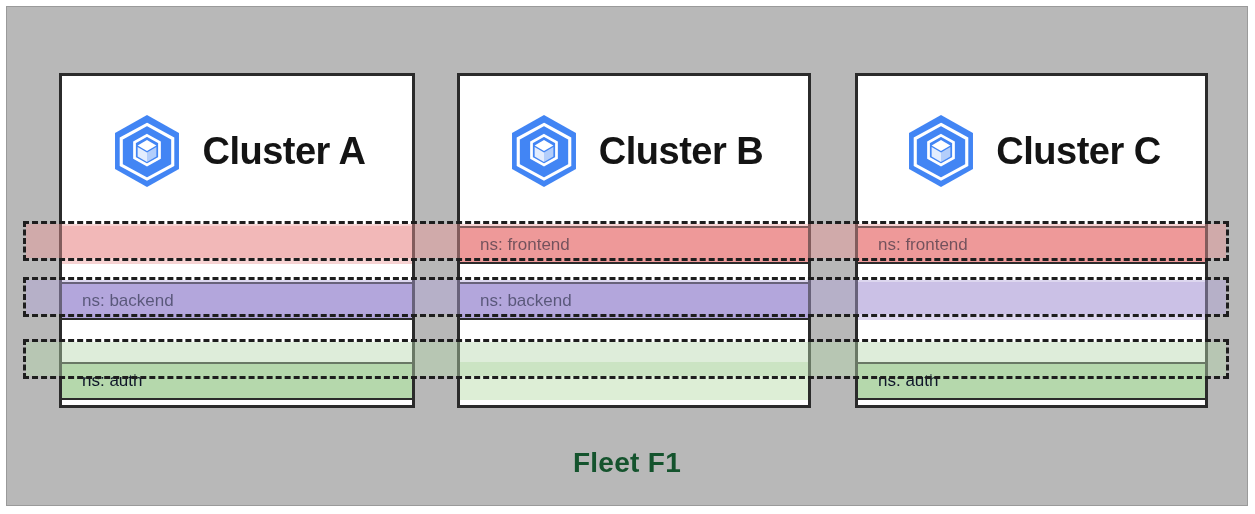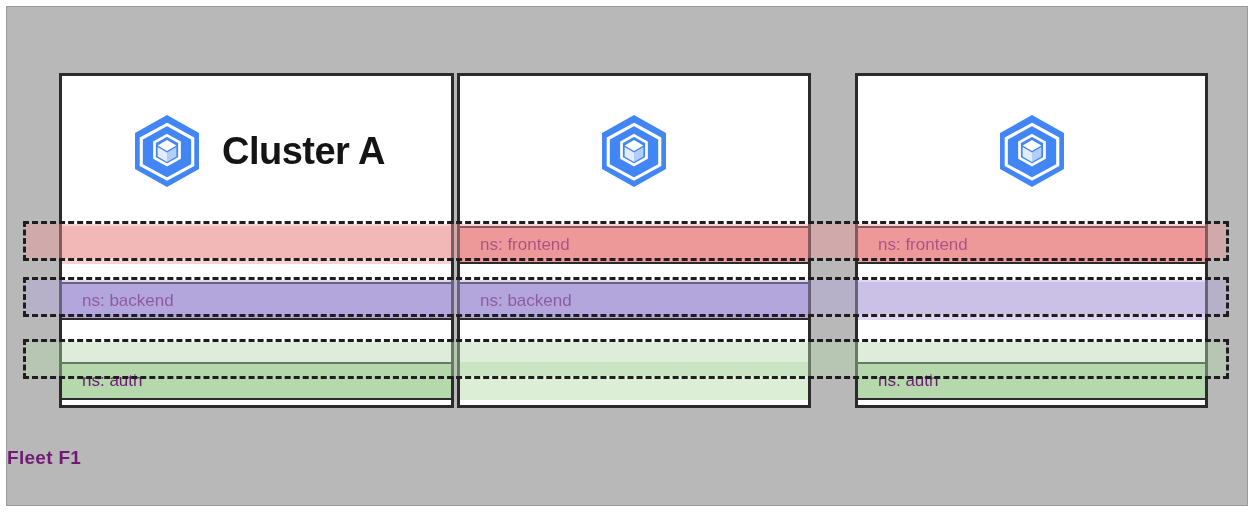--- a/index.html
+++ b/index.html
@@ -29,37 +29,38 @@
     background: #b8b8b8;
     border: 1px solid #9a9a9a;
     box-sizing: border-box;
   }
 
   .fleet-label {
     position: absolute;
     left: 0;
     right: 0;
     top: 440px;
-    color: #701a75;
-    font-size: 19px;
+    text-align: center;
+    color: #14532d;
+    font-size: 28px;
     font-weight: bold;
     letter-spacing: 0.3px;
     font-family: "Liberation Sans", sans-serif;
   }
 
   
   .cluster {
     position: absolute;
     top: 66px;
     height: 335px;
     background: #ffffff;
     border: 3px solid #2b2b2b;
     box-sizing: border-box;
   }
-  .cluster-a { left: 52px;  width: 395px; }
+  .cluster-a { left: 52px;  width: 356px; }
   .cluster-b { left: 450px; width: 354px; }
   .cluster-c { left: 848px; width: 353px; }
 
   .cluster-header {
     position: absolute;
     left: 0;
     top: 0;
     height: 150px;
     width: 100%;
     display: flex;
@@ -95,21 +96,21 @@
     border-bottom: 2px solid #2b2b2b;
     display: flex;
     align-items: center;
   }
   .ns-band.faded {
     border-top-color: transparent;
     border-bottom-color: transparent;
   }
   .ns-label {
     font-size: 17px;
-    color: #701a75;
+    color: #0f172a;
     padding-left: 20px;
     white-space: nowrap;
     font-family: "Liberation Sans", sans-serif;
   }
 
   .row-frontend { top: 150px; height: 38px; }
   .row-backend  { top: 206px; height: 38px; text-align: center; }
   .row-auth     { top: 286px; height: 38px; }
 
   
@@ -166,20 +167,21 @@
     <div class="cluster cluster-b">
       <div class="cluster-header">
         <svg class="gke-logo" viewBox="0 0 100 100">
           <polygon points="50,4 91,27 91,73 50,96 9,73 9,27" fill="#4285f4"></polygon>
           <polygon points="50,16 83,34 83,68 50,86 17,68 17,34" fill="none" stroke="#ffffff" stroke-width="4"></polygon>
           <polygon points="50,30 66,39 66,59 50,68 34,59 34,39" fill="none" stroke="#ffffff" stroke-width="3.5"></polygon>
           <polygon points="50,36 62,43 50,50 38,43" fill="#ffffff"></polygon>
           <polygon points="38,45 50,52 50,64 38,57" fill="#ffffff" opacity="0.85"></polygon>
           <polygon points="62,45 62,57 50,64 50,52" fill="#ffffff" opacity="0.6"></polygon>
         </svg>
+        <div class="cluster-title">Cluster B</div>
       </div>
 
       <div class="ns-band row-frontend" style="background:#ee9a9a;">
         <span class="ns-label">ns: frontend</span>
       </div>
       <div class="ns-band row-backend" style="background:#b3a6dc;">
         <span class="ns-label">ns: backend</span>
       </div>
       <div class="ns-band row-auth faded" style="background:#ddeed6;">
         <span class="ns-label"></span>
@@ -189,20 +191,21 @@
     <div class="cluster cluster-c">
       <div class="cluster-header">
         <svg class="gke-logo" viewBox="0 0 100 100">
           <polygon points="50,4 91,27 91,73 50,96 9,73 9,27" fill="#4285f4"></polygon>
           <polygon points="50,16 83,34 83,68 50,86 17,68 17,34" fill="none" stroke="#ffffff" stroke-width="4"></polygon>
           <polygon points="50,30 66,39 66,59 50,68 34,59 34,39" fill="none" stroke="#ffffff" stroke-width="3.5"></polygon>
           <polygon points="50,36 62,43 50,50 38,43" fill="#ffffff"></polygon>
           <polygon points="38,45 50,52 50,64 38,57" fill="#ffffff" opacity="0.85"></polygon>
           <polygon points="62,45 62,57 50,64 50,52" fill="#ffffff" opacity="0.6"></polygon>
         </svg>
+        <div class="cluster-title">Cluster C</div>
       </div>
 
       <div class="ns-band row-frontend" style="background:#ee9a9a;">
         <span class="ns-label">ns: frontend</span>
       </div>
       <div class="ns-band row-backend faded" style="background:#ded7ef;">
         <span class="ns-label"></span>
       </div>
       <div class="ns-band row-auth" style="background:#b5d8ac;">
         <span class="ns-label">ns: auth</span>

